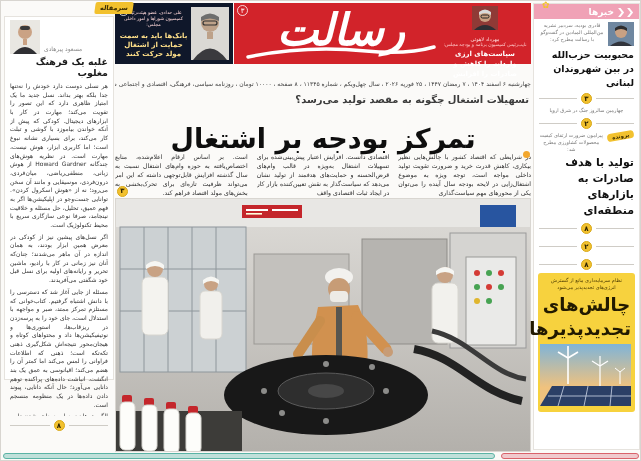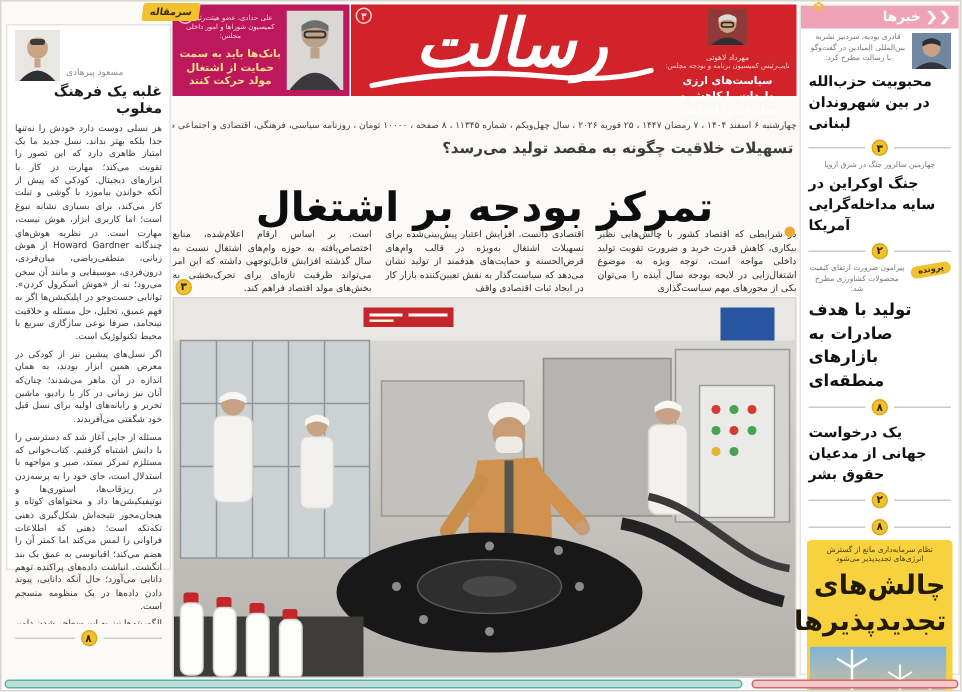--- a/index.html
+++ b/index.html
@@ -17,21 +17,21 @@
   .edit-author{font-size:6px;color:#8a8a8a;flex:1;text-align:left;padding-bottom:2px;}
   .edit-title{font-size:9.5px;font-weight:bold;text-align:right;margin:2px 0 4px;}
   .edit-body{height:334px;overflow:hidden;text-align:justify;font-size:6px;line-height:1.45;color:#333;}
   .edit-body p{margin:0 0 3px;}
   .sep{display:flex;align-items:center;gap:4px;margin-top:4px;}
   .sep::before,.sep::after{content:"";flex:1;height:1px;background:#cfccc6;}
   .num-badge{width:11px;height:11px;border-radius:50%;background:#f2c12e;border:1px solid #d8a818;
              color:#2e2300;font-size:7px;font-weight:bold;display:flex;align-items:center;justify-content:center;flex:0 0 auto;}
 
   
-  .haddadi{left:114px;top:2px;width:118px;height:61px;background:#be185d;display:flex;padding:4px;gap:3px;}
+  .haddadi{left:114px;top:2px;width:118px;height:61px;background:#0f172a;display:flex;padding:4px;gap:3px;}
   .red-badge{position:absolute;top:2px;width:11px;height:11px;border-radius:50%;border:1px solid rgba(255,255,255,.8);
              color:#fff;font-size:7px;display:flex;align-items:center;justify-content:center;}
   .haddadi .red-badge{left:3px;}
   .haddadi-txt{flex:1;text-align:center;}
   .haddadi-role{font-size:4.6px;color:#ffd9da;line-height:1.35;margin-top:3px;}
   .haddadi-head{font-size:7px;font-weight:bold;color:#ffe08a;line-height:1.35;margin-top:3px;}
 
   .masthead{left:233px;top:2px;width:297px;height:61px;background:#d2232a;}
   .masthead .red-badge{left:3px;}
   .calli{position:absolute;right:90px;top:-6px;width:200px;height:64px;display:flex;align-items:center;justify-content:center;
@@ -60,21 +60,21 @@
   
   .news{left:532px;top:2px;width:107px;height:447px;padding:0 0 2px;}
   .news-header{height:15px;background:#f0a2b6;display:flex;align-items:center;justify-content:flex-start;
                gap:4px;padding:0 6px;position:relative;}
   .news-header .chev{color:#fff;font-size:9px;font-weight:bold;transform:scaleX(1.2);}
   .news-title{color:#fff;font-weight:bold;font-size:9px;}
   .news-spark{position:absolute;left:8px;top:-4px;color:#f2c12e;font-size:9px;}
   .news-item{padding:3px 5px 0;}
   .ni-row{display:flex;gap:3px;align-items:flex-start;}
   .ni-kicker{flex:1;font-size:5px;color:#777;line-height:1.4;text-align:center;}
-  .ni-head{font-size:9.5px;font-weight:bold;text-align:left;line-height:1.45;margin-top:2px;color:#111;}
+  .ni-head{font-size:9.5px;font-weight:bold;text-align:right;line-height:1.45;margin-top:2px;color:#111;}
   .ni-head.big{font-size:11px;}
   .tag-oval{display:inline-block;background:#f2c12e;color:#3a2c00;font-size:5.5px;font-weight:bold;
             padding:1px 5px;border-radius:7px;transform:rotate(-10deg);}
   .feature{margin:3px 4px 0;background:#f7d23e;border-radius:3px;padding:4px 4px 2px;text-align:center;}
   .feature-kicker{font-size:5px;color:#4d3c00;line-height:1.35;}
   .feature-head{font-size:18px;font-weight:900;color:#221a00;line-height:1.35;margin:2px 0 3px;}
 
   
   .bar{position:absolute;top:452px;height:6px;border-radius:3px;}
   .bar.teal{left:2px;width:492px;background:#bfe0da;border:1px solid #5bb3a5;}
@@ -144,21 +144,21 @@
       <div class="brief-role">نایب‌رئیس کمیسیون برنامه و بودجه مجلس:</div>
       <div class="brief-head">سیاست‌های ارزی واردات را کاهش و صادرات را افزایش می‌دهد</div>
     </div>
   </header>
 
   <div class="dateline">
     <span>چهارشنبه ۶ اسفند ۱۴۰۴ ، ۷ رمضان ۱۴۴۷ ، ۲۵ فوریه ۲۰۲۶ ، سال چهل‌ویکم ، شماره ۱۱۳۴۵ ، ۸ صفحه ، ۱۰۰۰۰ تومان ، روزنامه سیاسی، فرهنگی، اقتصادی و اجتماعی صبح ایران</span>
 
   </div>
 
-  <div class="kicker">تسهیلات خلاقیت چگونه به مقصد تولید می‌رسد؟</div>
+  <div class="kicker">تسهیلات اشتغال چگونه به مقصد تولید می‌رسد؟</div>
   <h1 class="main-head">تمرکز بودجه بر اشتغال</h1>
   <span class="lead-dot"></span>
   <div class="lead">
     <div class="col">در شرایطی که اقتصاد کشور با چالش‌هایی نظیر بیکاری، کاهش قدرت خرید و ضرورت تقویت تولید داخلی مواجه است، توجه ویژه به موضوع اشتغال‌زایی در لایحه بودجه سال آینده را می‌توان یکی از محورهای مهم سیاست‌گذاری</div>
     <div class="col">اقتصادی دانست. افزایش اعتبار پیش‌بینی‌شده برای تسهیلات اشتغال به‌ویژه در قالب وام‌های قرض‌الحسنه و حمایت‌های هدفمند از تولید نشان می‌دهد که سیاست‌گذار به نقش تعیین‌کننده بازار کار در ایجاد ثبات اقتصادی واقف</div>
     <div class="col">
       <span>است. بر اساس ارقام اعلام‌شده، منابع اختصاص‌یافته به حوزه وام‌های اشتغال نسبت به سال گذشته افزایش قابل‌توجهی داشته که این امر می‌تواند ظرفیت تازه‌ای برای تحرک‌بخشی به بخش‌های مولد اقتصاد فراهم کند.</span>
       <span class="num-badge cont">۳</span>
     </div>
   </div>
@@ -284,39 +284,37 @@
         <div class="ni-kicker">قادری بودیه، سردبیر نشریه بین‌المللی المیادین در گفت‌وگو با رسالت مطرح کرد:</div>
       </div>
       <div class="ni-head">محبوبیت حزب‌الله در بین شهروندان لبنانی</div>
       <div class="sep">
           <span class="num-badge">۳</span>
         </div>
     </div>
 
     <div class="news-item">
       <div class="ni-kicker">چهارمین سالروز جنگ در شرق اروپا</div>
-      <div class="ni-head">جنگ اوکراین در سایه مداخله‌گرایی آمریکا</div>
       <div class="sep">
           <span class="num-badge">۲</span>
         </div>
     </div>
 
     <div class="news-item">
       <div class="ni-row">
         <span class="tag-oval">پرونده</span>
         <div class="ni-kicker">پیرامون ضرورت ارتقای کیفیت محصولات کشاورزی مطرح شد:</div>
       </div>
       <div class="ni-head big">تولید با هدف صادرات به بازارهای منطقه‌ای</div>
       <div class="sep">
           <span class="num-badge">۸</span>
         </div>
     </div>
 
     <div class="news-item">
-      <div class="ni-head">یک درخواست جهانی از مدعیان حقوق بشر</div>
       <div class="sep">
           <span class="num-badge">۲</span>
         </div>
     </div>
 
     <div class="news-item">
       <div class="sep">
           <span class="num-badge">۸</span>
         </div>
     </div>

